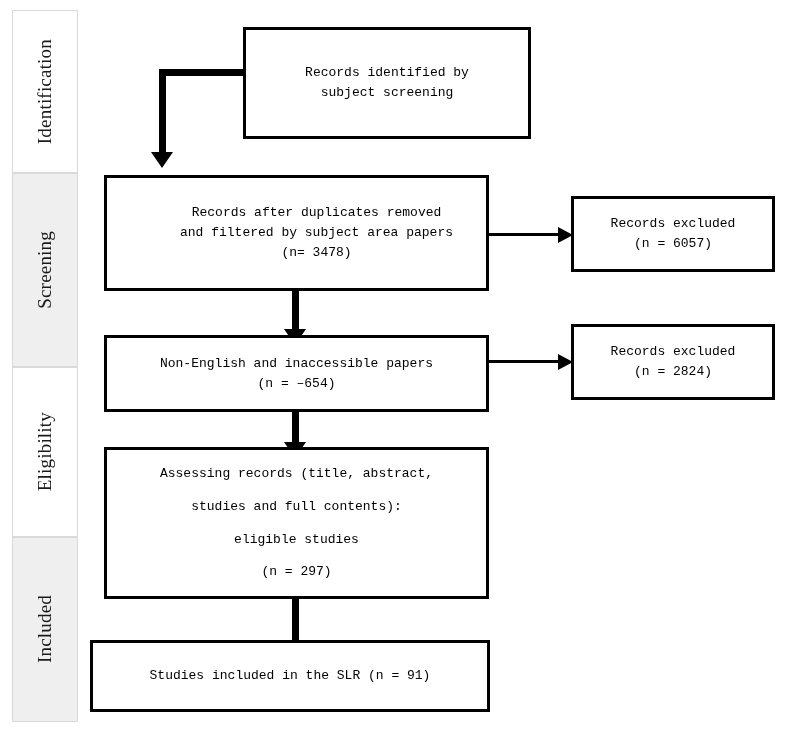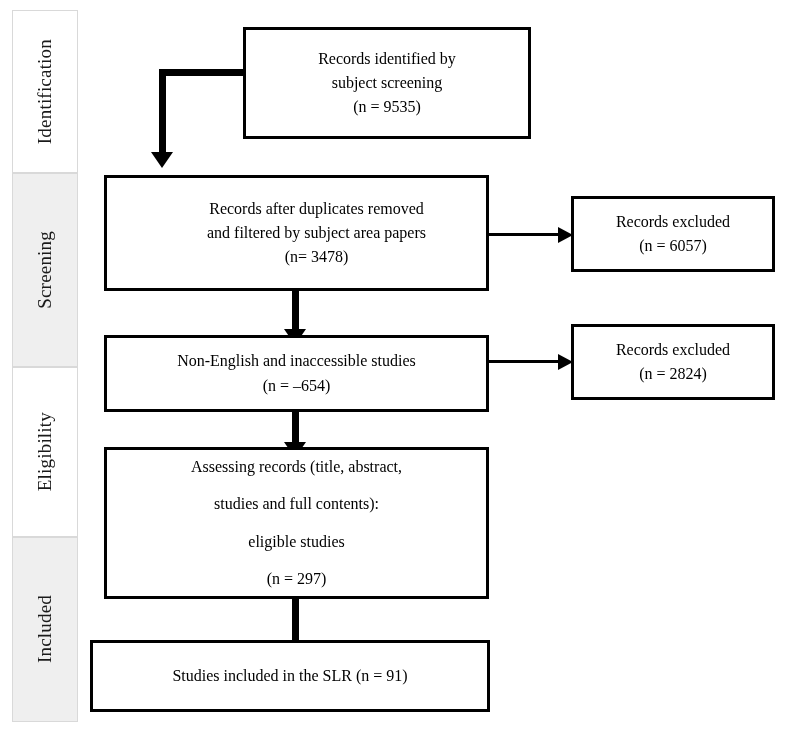--- a/index.html
+++ b/index.html
@@ -54,23 +54,24 @@
     border: 3px solid #000000;
     display: flex;
     flex-direction: column;
     align-items: center;
     justify-content: center;
     text-align: center;
     color: #000000;
     z-index: 3;
   }
   .node .line {
-    font-size: 16px;
+    font-size: 13px;
     line-height: 1.52;
     white-space: nowrap;
+    font-family: Liberation Mono, monospace;
   }
 
   
   .conn { position: absolute; background: #000000; z-index: 2; }
   .conn-v { width: 7px; }
   .conn-h { height: 7px; }
   .conn-h-thin { height: 3px; }
 
   .arrow-down {
     position: absolute;
@@ -128,36 +129,35 @@
 
   <div class="conn conn-v" style="left:292px;top:410px;height:40px;"></div>
   <div class="arrow-down" style="left:284px;top:442px;"></div>
 
   <div class="conn conn-v" style="left:292px;top:596px;height:52px;"></div>
   <div class="arrow-down" style="left:284px;top:640px;"></div>
 
   <div class="node" style="left:243px;top:27px;width:288px;height:112px;">
     <div class="line">Records identified by</div>
     <div class="line">subject screening</div>
-    <div class="line">(n = 9535)</div>
   </div>
 
   <div class="node" style="left:104px;top:175px;width:385px;height:116px;padding-left:40px;">
     <div class="line">Records after duplicates removed</div>
     <div class="line">and filtered by subject area papers</div>
     <div class="line">(n= 3478)</div>
   </div>
 
   <div class="node" style="left:571px;top:196px;width:204px;height:76px;">
     <div class="line">Records excluded</div>
     <div class="line">(n = 6057)</div>
   </div>
 
   <div class="node" style="left:104px;top:335px;width:385px;height:77px;">
-    <div class="line">Non-English and inaccessible studies</div>
+    <div class="line">Non-English and inaccessible papers</div>
     <div class="line">(n = –654)</div>
   </div>
 
   <div class="node" style="left:571px;top:324px;width:204px;height:76px;">
     <div class="line">Records excluded</div>
     <div class="line">(n = 2824)</div>
   </div>
 
   <div class="node" style="left:104px;top:447px;width:385px;height:152px;gap:13px;">
     <div class="line">Assessing records (title, abstract,</div>

